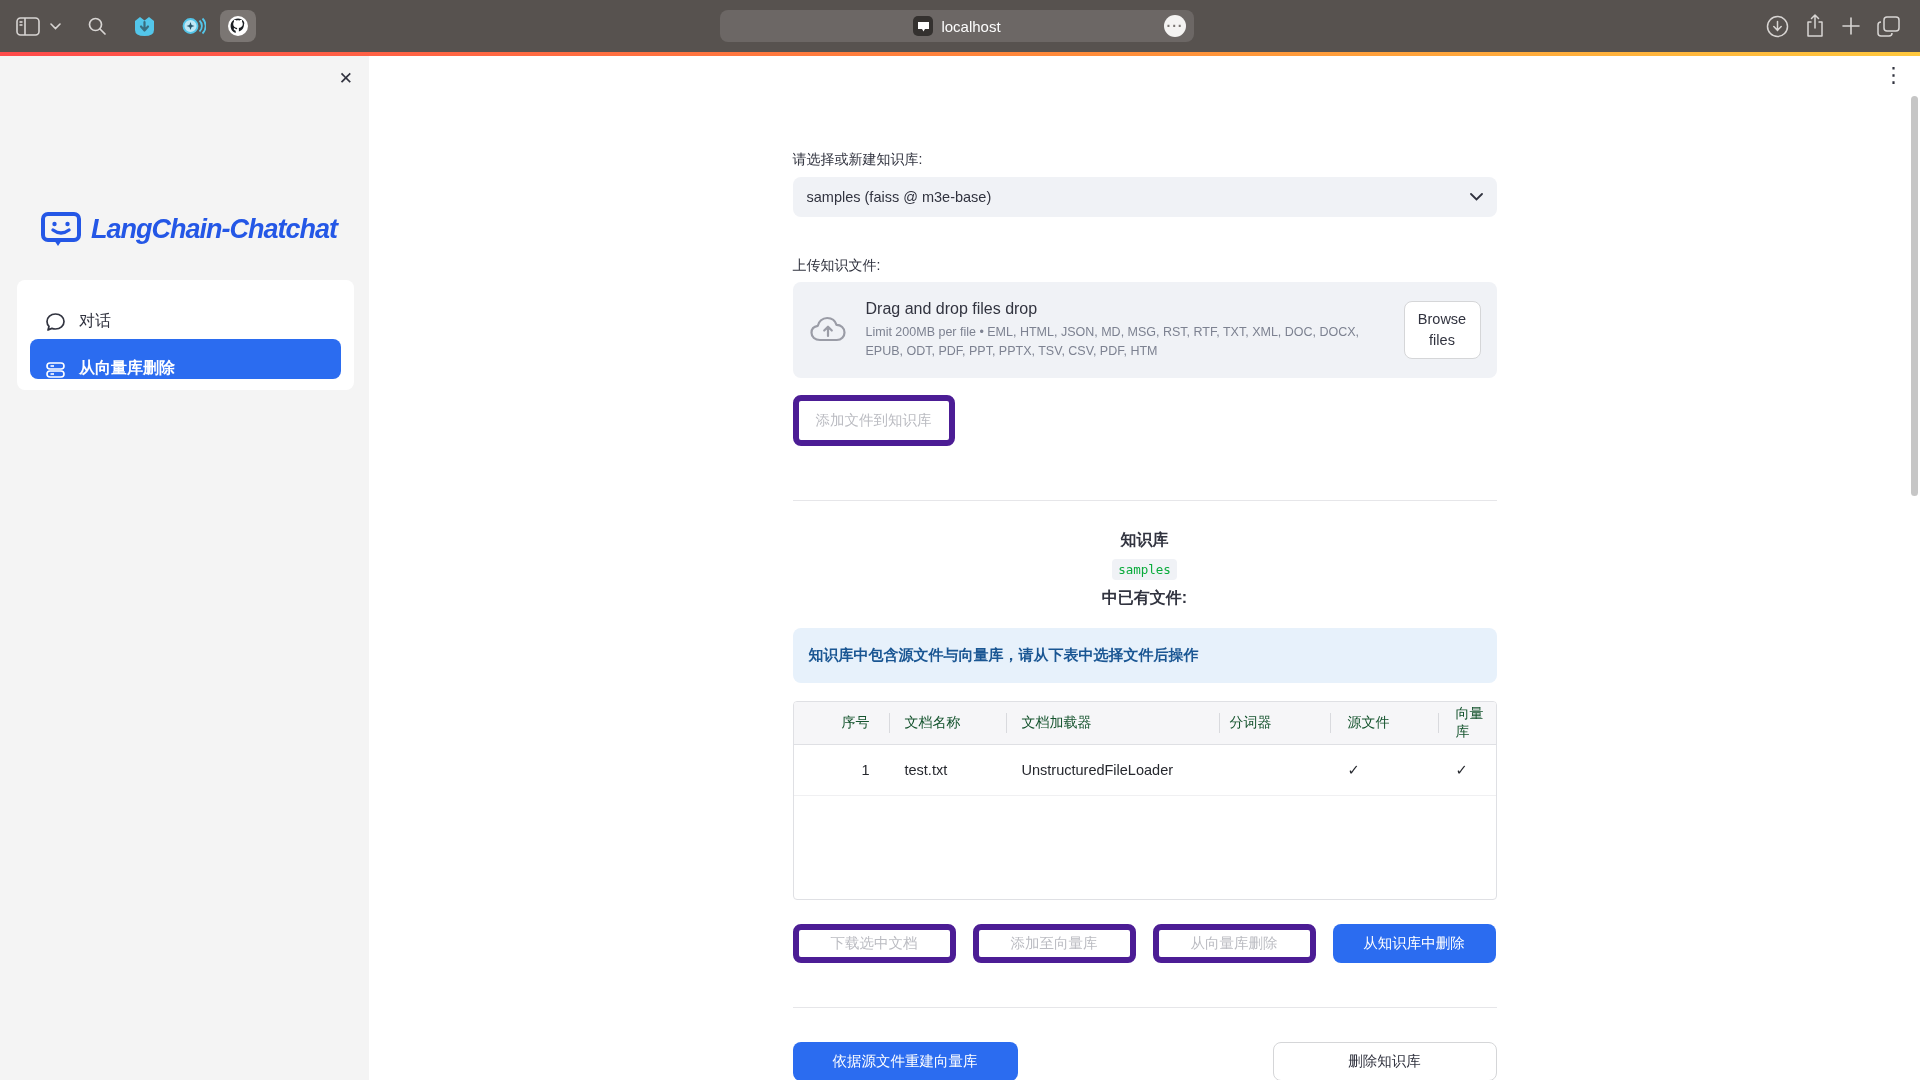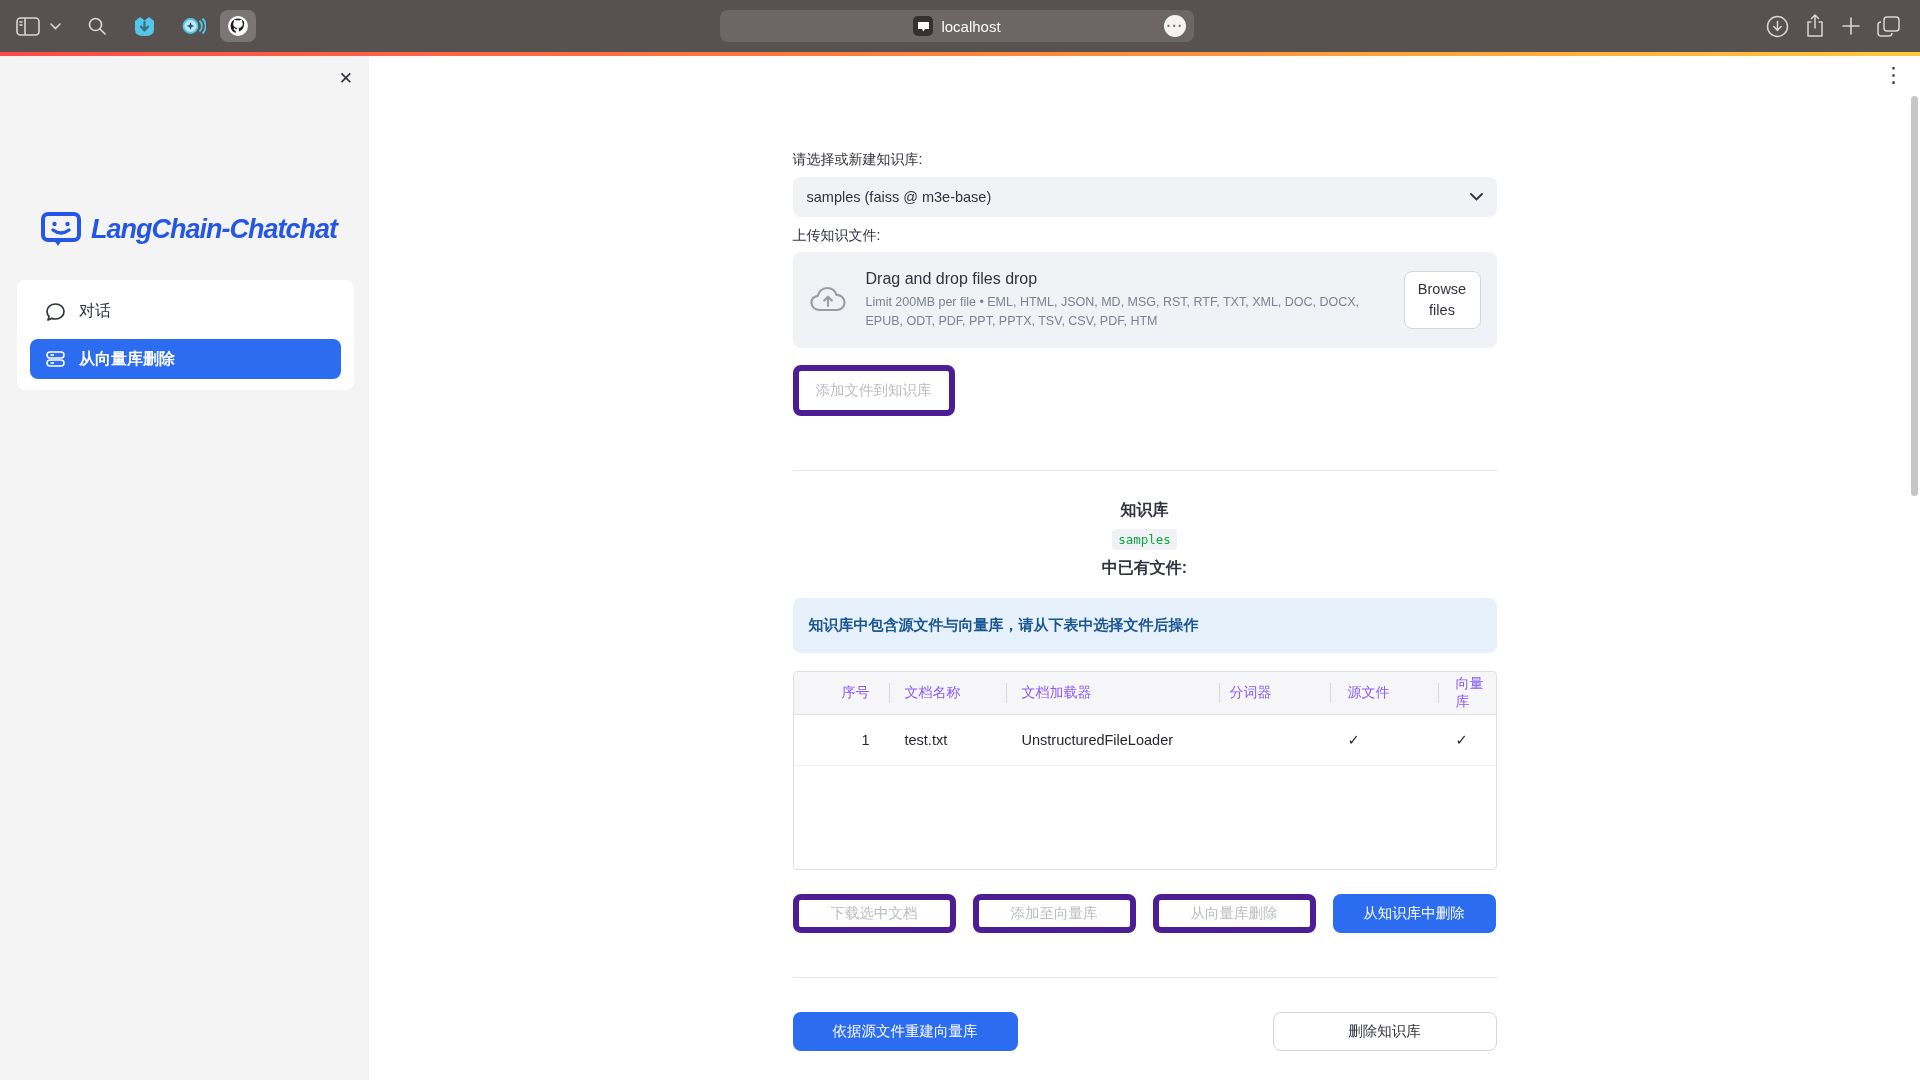--- a/index.html
+++ b/index.html
@@ -52,40 +52,40 @@
   .logo { position:absolute; top:152px; left:40px; display:flex; align-items:center; gap:9px; }
   .logo-text {
     font-size:27px; font-weight:bold; font-style:italic; letter-spacing:-1px;
     color:#2457e6; white-space:nowrap;
   }
   .nav-card {
     position:absolute; top:224px; left:17px; width:337px;
     background:#fff; border-radius:8px; padding:11px 13px;
   }
   .nav-item {
-    height:41px; display:flex; align-items:center; gap:13px;
+    height:41px; display:flex; align-items:flex-end; gap:13px;
     padding:0 15px; border-radius:8px; font-size:16px; color:#31333f; cursor:pointer;
   }
   .nav-item + .nav-item { margin-top:7px; height:40px; }
   .nav-item.active { background:#2b6cf0; color:#fff; font-weight:bold; }
 
   .main { flex:1; position:relative; background:#fff; }
   .kebab { position:absolute; top:6px; right:16px; font-size:21px; color:#31333f; line-height:1.2; cursor:pointer; }
   .scroll-thumb { position:absolute; right:2px; top:40px; width:7px; height:400px; background:#b3b3b3; border-radius:4px; opacity:.75; }
 
   .content { width:704px; margin:0 auto; padding-top:94px; }
 
   .field-label { font-size:14px; color:#31333f; line-height:18px; }
   .selectbox {
     margin-top:9px; height:40px; background:#f0f2f6; border-radius:8px;
     display:flex; align-items:center; padding:16px 14px; font-size:14.5px; cursor:pointer;
   }
   .selectbox .chev { margin-left:auto; display:flex; }
 
-  .upload-label { margin-top:9px; }
+  .upload-label { margin-top:39px; }
   .dropzone {
     margin-top:8px; height:96px; background:#f0f2f6; border-radius:8px;
     display:flex; align-items:center; padding:0 16px;
   }
   .dz-texts { margin-left:17px; width:512px; }
   .dz-title { font-size:16px; color:#31333f; margin-bottom:5px; }
   .dz-limit { font-size:12.5px; color:#7d8291; line-height:1.45; }
   .browse-btn {
     margin-left:auto; width:77px; padding:7px 10px; background:#fff;
     border:1px solid #d5d6d8; border-radius:8px; font-size:14.5px; color:#31333f;
@@ -112,21 +112,21 @@
     color:#09ab3b; background:#f0f2f6; padding:3px 6px; border-radius:4px;
   }
 
   .infobox {
     margin-top:19px; background:#e7f1fb; border-radius:8px; height:55px;
     display:flex; align-items:center; padding:0 16px;
     color:#1a5693; font-size:15px; font-weight:bold;
   }
 
   .filetable { margin-top:18px; border:1px solid #dfe0e4; border-radius:4px; height:199px; overflow:hidden; background:#fff; }
-  .t-head { display:flex; height:43px; background:#f6f6f8; border-bottom:1px solid #dfe0e4; align-items:stretch; font-size:14px; color:#8b5cf6; }
+  .t-head { display:flex; height:43px; background:#f6f6f8; border-bottom:1px solid #dfe0e4; align-items:stretch; font-size:14px; color:#14532d; }
   .t-row { display:flex; height:51px; align-items:center; font-size:14.5px; color:#26282e; border-bottom:1px solid #f0f0f2; }
   .tc { display:flex; align-items:center; position:relative; }
   .tc-0 { width:95px; justify-content:flex-end; padding-right:19px; }
   .tc-1 { width:117px; padding-left:16px; }
   .tc-2 { width:213px; padding-left:16px; }
   .tc-3 { width:111px; padding-left:11px; }
   .tc-4 { width:108px; padding-left:18px; }
   .tc-5 { width:58px;  padding-left:18px; }
   .t-head .tc:not(:first-child)::before {
     content:""; position:absolute; left:0; top:11px; bottom:11px; width:1px; background:#d9dade;

